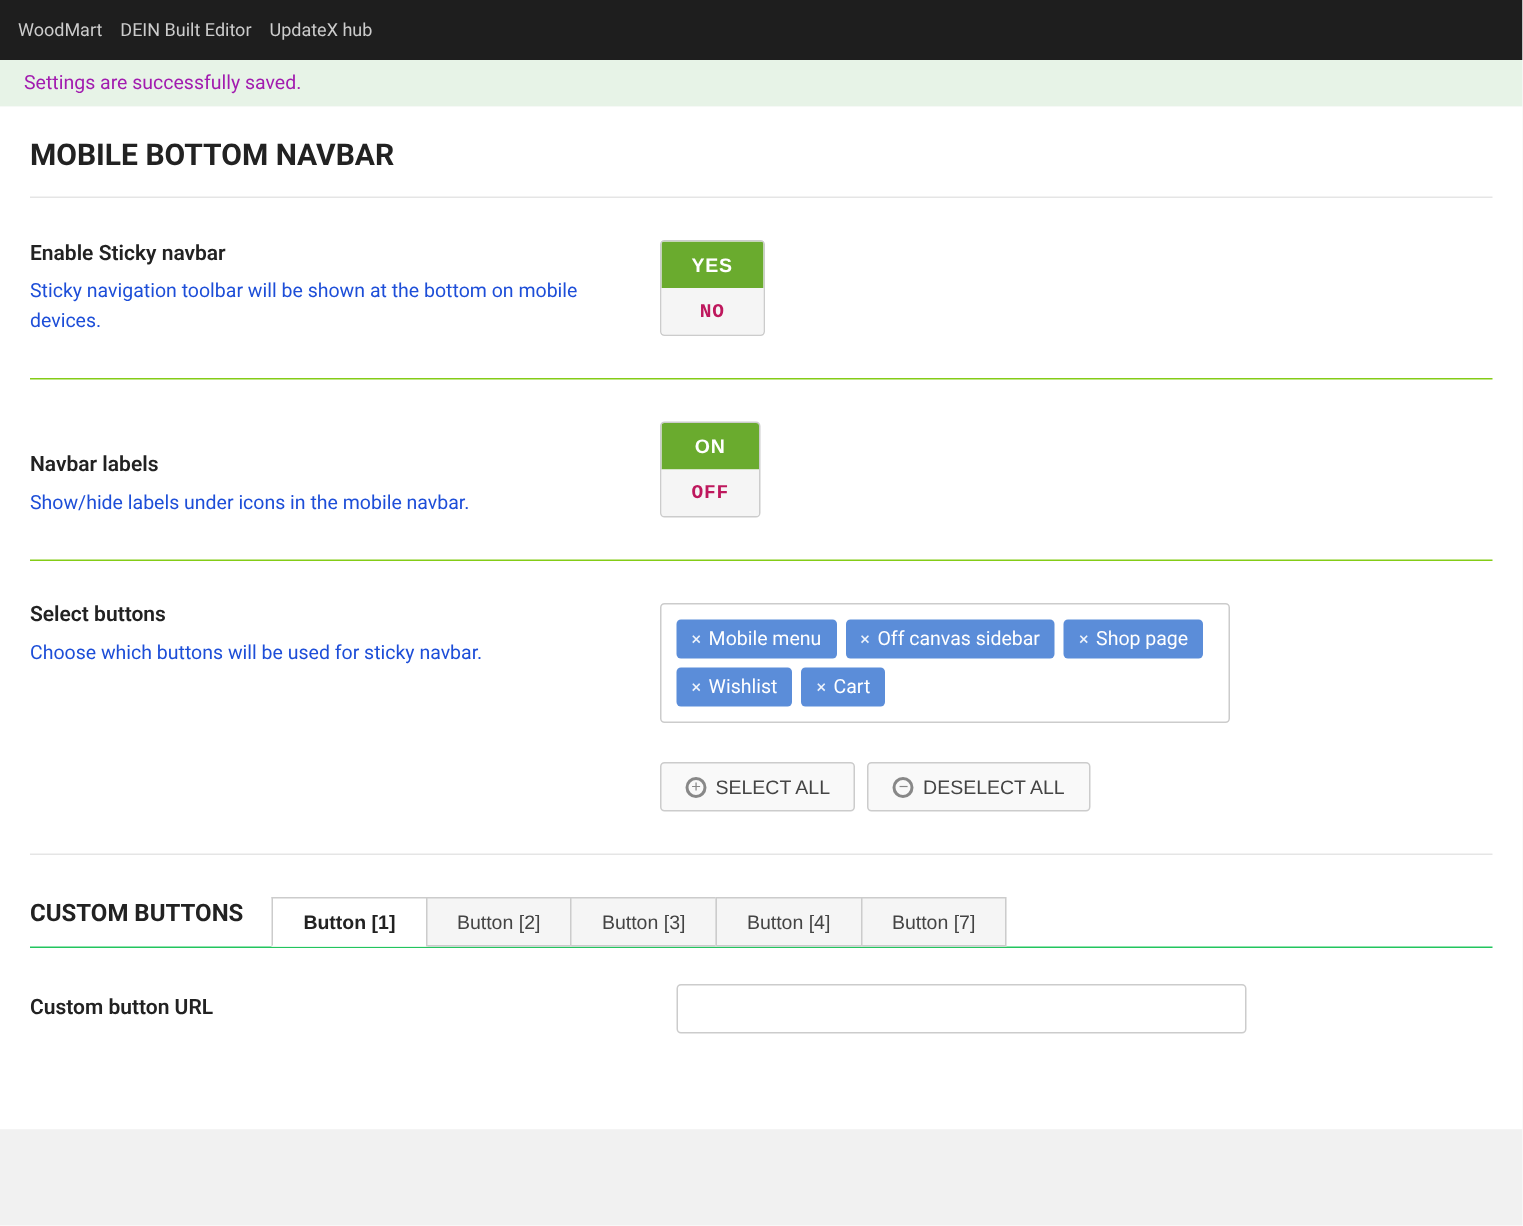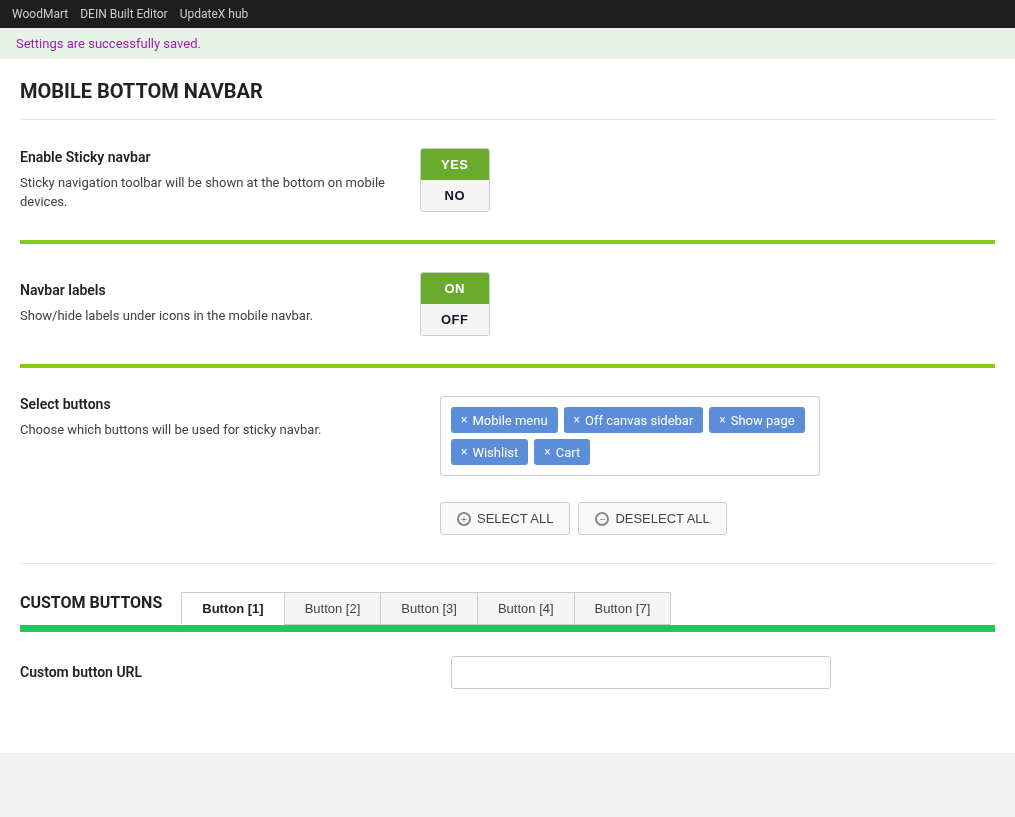--- a/index.html
+++ b/index.html
@@ -1,20 +1,20 @@
 <!DOCTYPE html>
 <html><head>
   <meta charset="utf-8">
   <style>
     * { box-sizing: border-box; margin: 0; padding: 0; }
     body { font-family: -apple-system, BlinkMacSystemFont, 'Segoe UI', Roboto, sans-serif; font-size: 14px; color: #333; background: #f1f1f1; }
 
     .top-bar {
       background: #1e1e1e;
-      height: 28px;
+      height: 40px;
       display: flex;
       align-items: center;
       padding: 12px 12px;
       gap: 12px;
     }
     .top-bar-item {
       color: #ccc;
       font-size: 12px;
       cursor: pointer;
     }
@@ -36,40 +36,40 @@
       font-size: 20px;
       font-weight: 700;
       color: #222;
       padding: 20px 0 16px 0;
       border-bottom: 1px solid #e5e5e5;
       margin-bottom: 0;
     }
 
     .section {
       padding: 28px 0;
-      border-bottom: 4px solid #84cc16;
-      display: flex;
-      align-items: center;
-      gap: 20px;
+      border-bottom: 1px solid #84cc16;
+      display: flex;
+      align-items: flex-end;
+      gap: 40px;
     }
 
     .section-label {
       flex: 0 0 380px;
     }
 
     .section-label h3 {
       font-size: 14px;
       font-weight: 600;
       color: #222;
       margin-bottom: 8px;
     }
 
     .section-label p {
       font-size: 13px;
-      color: #404040;
+      color: #1d4ed8;
       line-height: 1.5;
     }
 
     .section-control {
       flex: 1;
     }
 
     .toggle-group {
       display: flex;
       border: 1px solid #ccc;
@@ -90,21 +90,22 @@
       letter-spacing: 0.5px;
     }
 
     .toggle-btn.active-green {
       background: #6aab2e;
       color: #fff;
     }
 
     .toggle-btn.inactive {
       background: #f5f5f5;
-      color: #0f172a;
+      color: #be185d;
+      font-family: Liberation Mono, monospace;
     }
 
     
     .select-buttons-section {
       padding: 28px 0 16px 0;
       border-bottom: none;
       display: flex;
       align-items: flex-start;
       gap: 40px;
     }
@@ -172,21 +173,21 @@
       color: #888;
       flex-shrink: 0;
     }
 
     
     .custom-buttons-header {
       display: flex;
       align-items: center;
       gap: 0;
       margin-top: 28px;
-      border-bottom: 7px solid #22c55e;
+      border-bottom: 1px solid #22c55e;
     }
 
     .custom-buttons-title {
       font-size: 16px;
       font-weight: 700;
       color: #222;
       padding-right: 20px;
       padding-bottom: 12px;
     }
 
@@ -290,21 +291,21 @@
         <div class="tag">
           <span class="tag-x">×</span>
           <span>Mobile menu</span>
         </div>
         <div class="tag">
           <span class="tag-x">×</span>
           <span>Off canvas sidebar</span>
         </div>
         <div class="tag">
           <span class="tag-x">×</span>
-          <span>Show page</span>
+          <span>Shop page</span>
         </div>
         <div class="tag">
           <span class="tag-x">×</span>
           <span>Wishlist</span>
         </div>
         <div class="tag">
           <span class="tag-x">×</span>
           <span>Cart</span>
         </div>
       </div>

